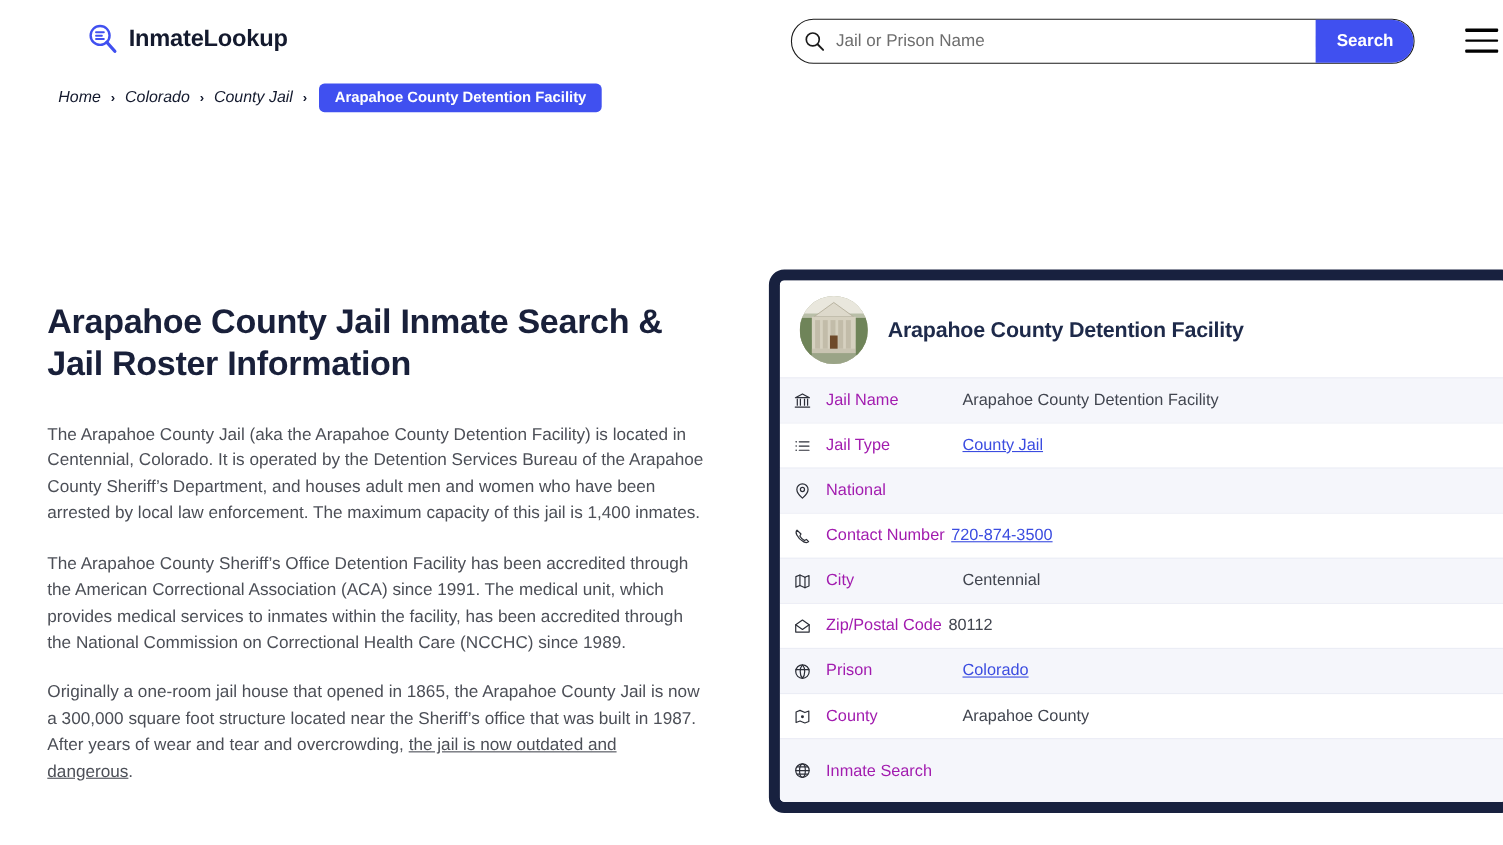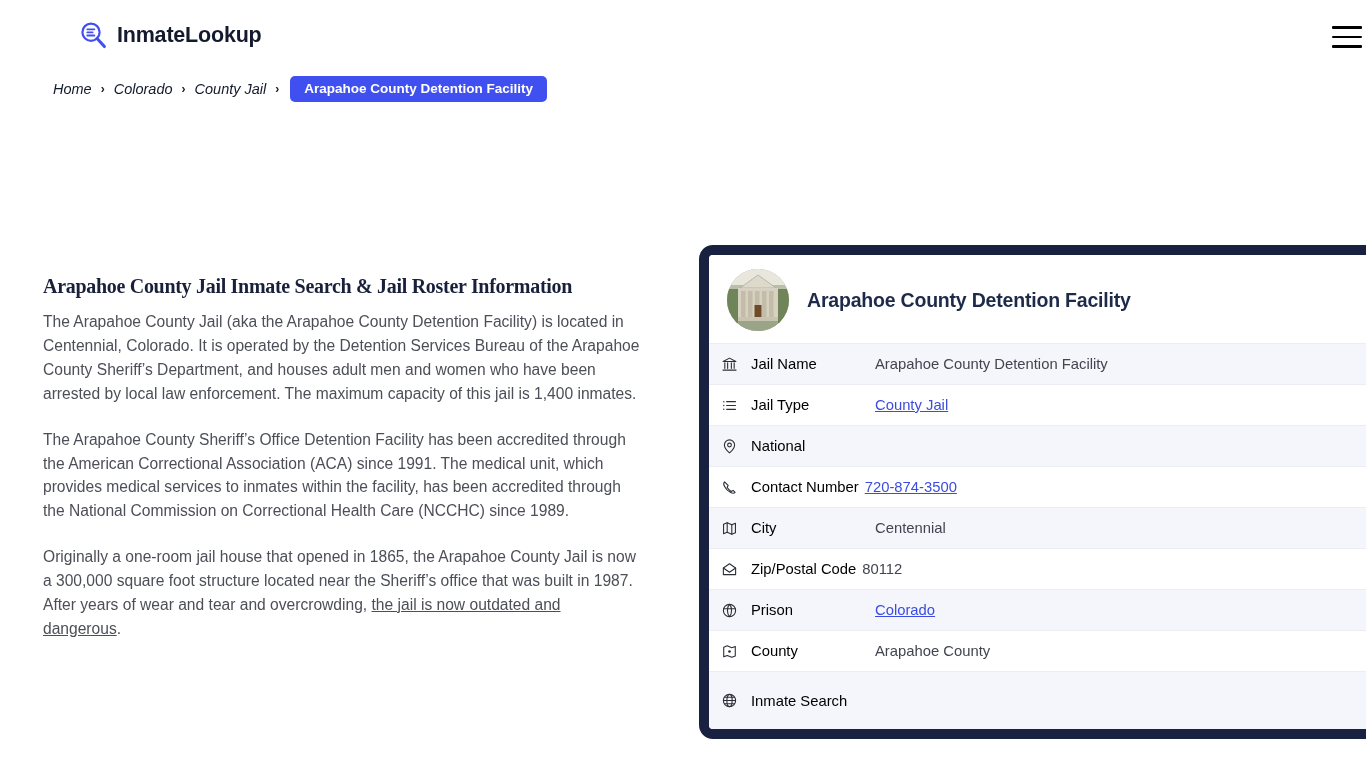--- a/index.html
+++ b/index.html
@@ -122,27 +122,26 @@
     margin-left: 2px;
   }
 
   
   .article {
     position: absolute;
     left: 43px; top: 274px;
     width: 597px;
   }
   .article h1 {
-    margin: 0 0 12px 0;
-    font-size: 20px;
+    margin: 0 0 34px 0;
+    font-size: 31px;
     line-height: 1.22;
     font-weight: 700;
     color: #19203a;
     letter-spacing: -0.3px;
-    font-family: Liberation Serif, serif;
   }
   .article p {
     margin: 0 0 22px 0;
     font-size: 15.6px;
     line-height: 1.53;
     color: #4c4f57;
   }
   .article p:last-child { margin-bottom: 12px; }
   .inline-link {
     color: #4c4f57;
@@ -194,21 +193,21 @@
   .info-row.shade { background: #f5f6fb; }
   .info-row.plain { background: #ffffff; }
   .row-icon {
     width: 30px; flex: none;
     display: flex; align-items: center; justify-content: flex-start;
     color: #2c2f38;
   }
   .row-icon svg { display: block; }
   .row-label {
     font-size: 14.8px;
-    color: #000000;
+    color: #a21caf;
     flex: none;
     padding-right: 6px;
     white-space: nowrap;
   }
   .row-value {
     font-size: 14.8px;
     color: #41454f;
     margin-left: 0;
   }
   .row-value a {
@@ -233,20 +232,30 @@
         <circle cx="13" cy="12.2" r="8.6" stroke="#4050f0" stroke-width="2.2"></circle>
         <line x1="9.3" y1="9.3" x2="16.4" y2="9.3" stroke="#4050f0" stroke-width="1.8" stroke-linecap="round"></line>
         <line x1="9.3" y1="12.4" x2="14.6" y2="12.4" stroke="#4050f0" stroke-width="1.8" stroke-linecap="round"></line>
         <line x1="9.3" y1="15.5" x2="16.4" y2="15.5" stroke="#4050f0" stroke-width="1.8" stroke-linecap="round"></line>
         <line x1="19.1" y1="18.4" x2="26.4" y2="26.6" stroke="#4050f0" stroke-width="3" stroke-linecap="round"></line>
       </svg>
     </span>
     <span class="logo-text">InmateLookup</span>
   </div>
 
+  <div class="search-wrap">
+    <span class="search-icon-box">
+      <svg width="19" height="19" viewBox="0 0 20 20" fill="none" xmlns="http://www.w3.org/2000/svg">
+        <circle cx="8.3" cy="8.3" r="6.2" stroke="#1b1b1b" stroke-width="1.6"></circle>
+        <line x1="12.9" y1="12.9" x2="18.2" y2="18.3" stroke="#1b1b1b" stroke-width="1.8" stroke-linecap="round"></line>
+      </svg>
+    </span>
+    <input class="search-input" type="text" placeholder="Jail or Prison Name" style="">
+    <button class="search-btn">Search</button>
+  </div>
 
   <div class="hamburger">
     <span></span>
     <span></span>
     <span></span>
   </div>
 </div>
 
 <div class="breadcrumb">
   <a class="crumb">Home</a>

